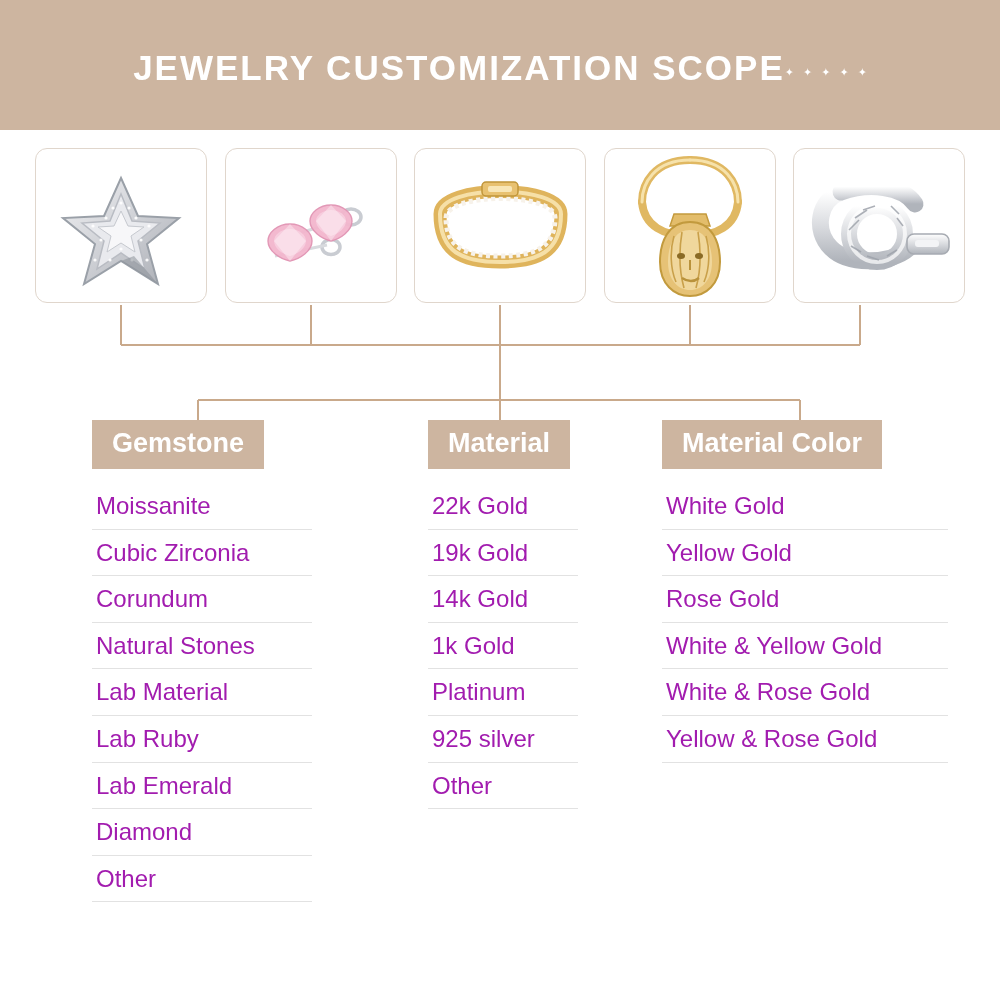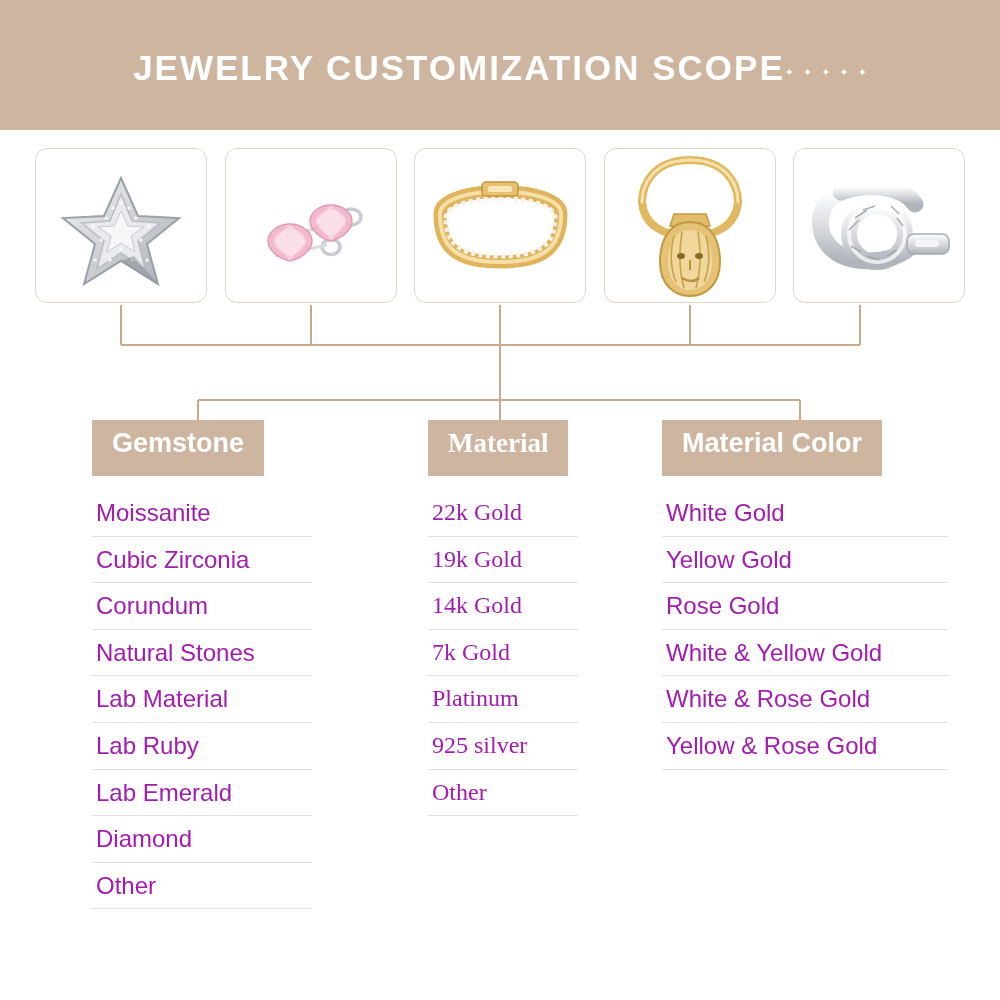--- a/index.html
+++ b/index.html
@@ -82,30 +82,30 @@
   
   .columns {
     position: absolute;
     top: 420px;
     left: 0;
     width: 1000px;
     display: flex;
   }
   .col { position: relative; }
   .col-gemstone  { margin-left: 92px;  width: 300px; }
-  .col-material  { margin-left: 36px;  width: 210px; font-family: Liberation Serif, serif; }
+  .col-material  { margin-left: 36px;  width: 210px; }
   .col-color     { margin-left: 24px;  width: 290px; }
 
   .col-header {
     display: inline-block;
     background: #cdb5a0;
     color: #ffffff;
     font-size: 27px;
     font-weight: bold;
-    padding: 10px 20px 19px 20px;
+    padding: 10px 20px 12px 20px;
     line-height: 1;
     white-space: nowrap;
   }
   .col-list {
     list-style: none;
     margin: 14px 0 0 0;
     padding: 0;
   }
   .col-list li {
     font-size: 24px;
@@ -297,21 +297,21 @@
       <li>Other</li>
     </ul>
   </div>
 
   <div class="col col-material">
     <div class="col-header">Material</div>
     <ul class="col-list">
       <li>22k Gold</li>
       <li>19k Gold</li>
       <li>14k Gold</li>
-      <li>7k Gold</li>
+      <li>1k Gold</li>
       <li>Platinum</li>
       <li>925 silver</li>
       <li>Other</li>
     </ul>
   </div>
 
   <div class="col col-color">
     <div class="col-header">Material Color</div>
     <ul class="col-list">
       <li>White Gold</li>

